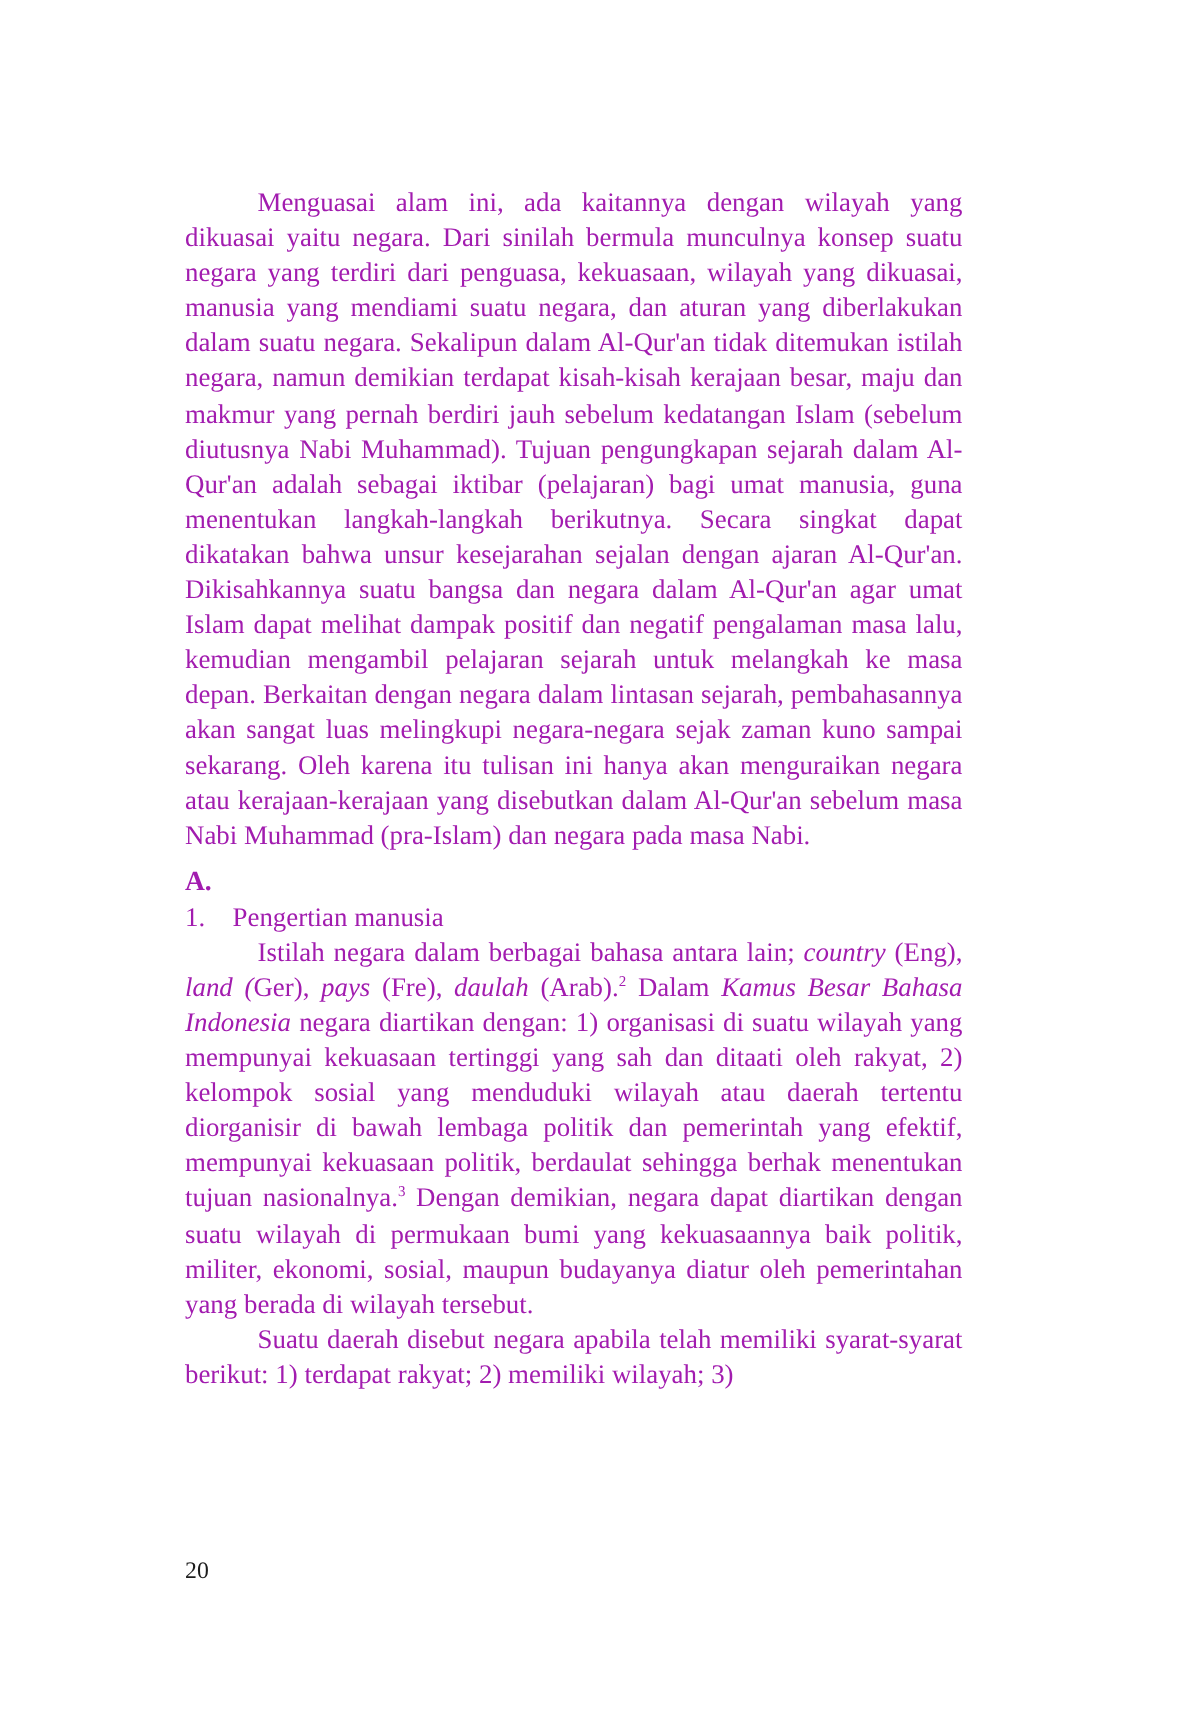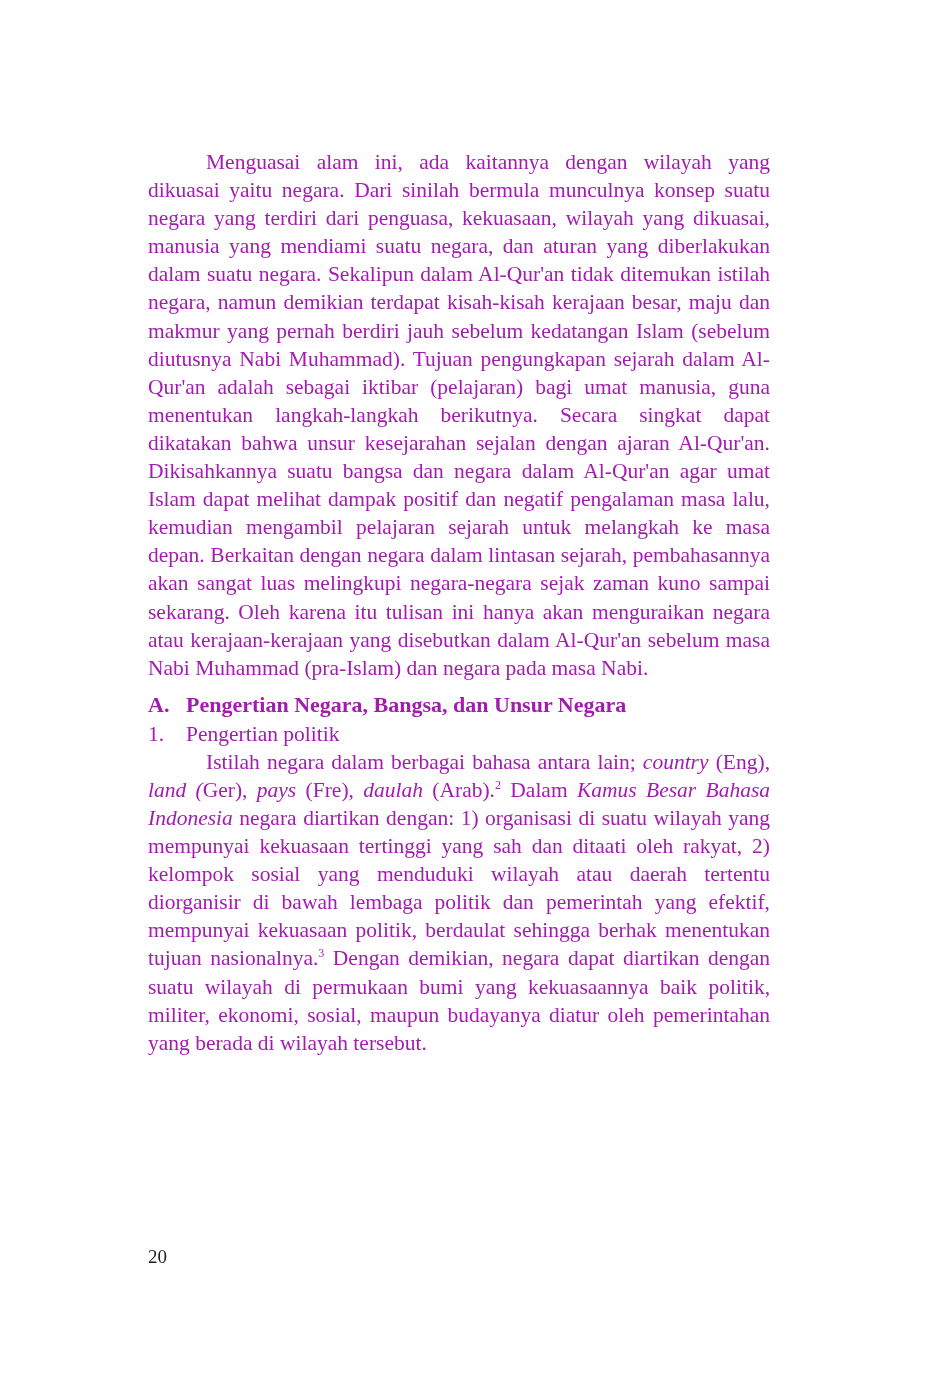--- a/index.html
+++ b/index.html
@@ -18,27 +18,27 @@
   .footer .title { font-style:italic; font-size:17px; margin-top:3px; }
 </style>
 </head>
 <body>
 
 <div class="page">
   <p>Menguasai alam ini, ada kaitannya dengan wilayah yang dikuasai yaitu negara. Dari sinilah bermula munculnya konsep suatu negara yang terdiri dari penguasa, kekuasaan, wilayah yang dikuasai, manusia yang mendiami suatu negara, dan aturan yang diberlakukan dalam suatu negara. Sekalipun dalam Al-Qur'an tidak ditemukan istilah negara, namun demikian terdapat kisah-kisah kerajaan besar, maju dan makmur yang pernah berdiri jauh sebelum kedatangan Islam (sebelum diutusnya Nabi Muhammad). Tujuan pengungkapan sejarah dalam Al-Qur'an adalah sebagai iktibar (pelajaran) bagi umat manusia, guna menentukan langkah-langkah berikutnya. Secara singkat dapat dikatakan bahwa unsur kesejarahan sejalan dengan ajaran Al-Qur'an. Dikisahkannya suatu bangsa dan negara dalam Al-Qur'an agar umat Islam dapat melihat dampak positif dan negatif pengalaman masa lalu, kemudian mengambil pelajaran sejarah untuk melangkah ke masa depan. Berkaitan dengan negara dalam lintasan sejarah, pembahasannya akan sangat luas melingkupi negara-negara sejak zaman kuno sampai sekarang. Oleh karena itu tulisan ini hanya akan menguraikan negara atau kerajaan-kerajaan yang disebutkan dalam Al-Qur'an sebelum masa Nabi Muhammad (pra-Islam) dan negara pada masa Nabi.</p>
 
   <div class="heading">
     <span class="num">A.</span>
-    <span>Pengertian Negara, Bangsa,  dan Unsur Negara</span>
   </div>
 
   <div class="sub">
     <span class="num">1.</span>
-    <span>Pengertian politik</span>
+    <span>Pengertian manusia</span>
   </div>
 
   <p><span>Istilah negara dalam berbagai bahasa antara lain; </span><i>country</i><span> (Eng), </span><i>land (</i><span>Ger), </span><i>pays</i><span> (Fre), </span><i>daulah</i><span> (Arab).</span><sup>2</sup><span> Dalam </span><i>Kamus Besar Bahasa Indonesia</i><span> negara diartikan dengan: 1) organisasi di suatu wilayah yang mempunyai kekuasaan tertinggi yang sah dan ditaati oleh rakyat, 2) kelompok sosial yang menduduki wilayah atau daerah tertentu diorganisir di bawah lembaga politik dan pemerintah yang efektif, mempunyai kekuasaan politik, berdaulat sehingga berhak menentukan tujuan nasionalnya.</span><sup>3</sup><span> Dengan demikian, negara dapat diartikan dengan suatu wilayah di permukaan bumi yang kekuasaannya baik politik, militer, ekonomi, sosial, maupun budayanya diatur oleh pemerintahan yang berada di wilayah tersebut.</span></p>
 
+  <p>Suatu daerah disebut negara apabila telah memiliki syarat-syarat berikut: 1) terdapat rakyat; 2) memiliki wilayah; 3)</p>
 </div>
 
 <div class="footer">
   <span class="pg">20</span>
 </div>
 
 </body></html>

